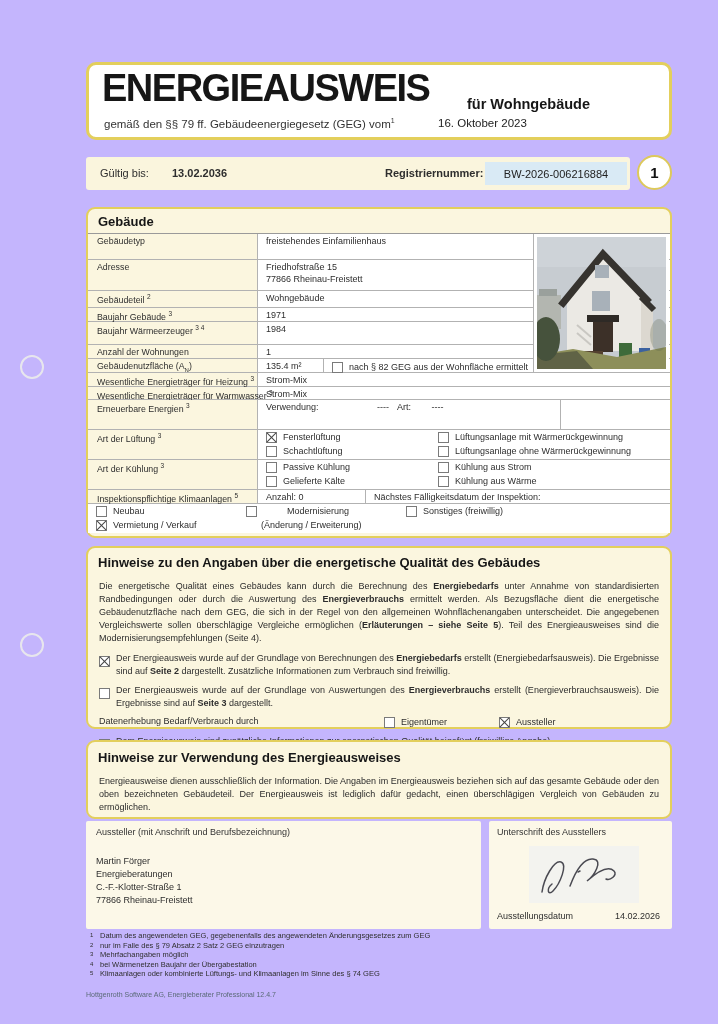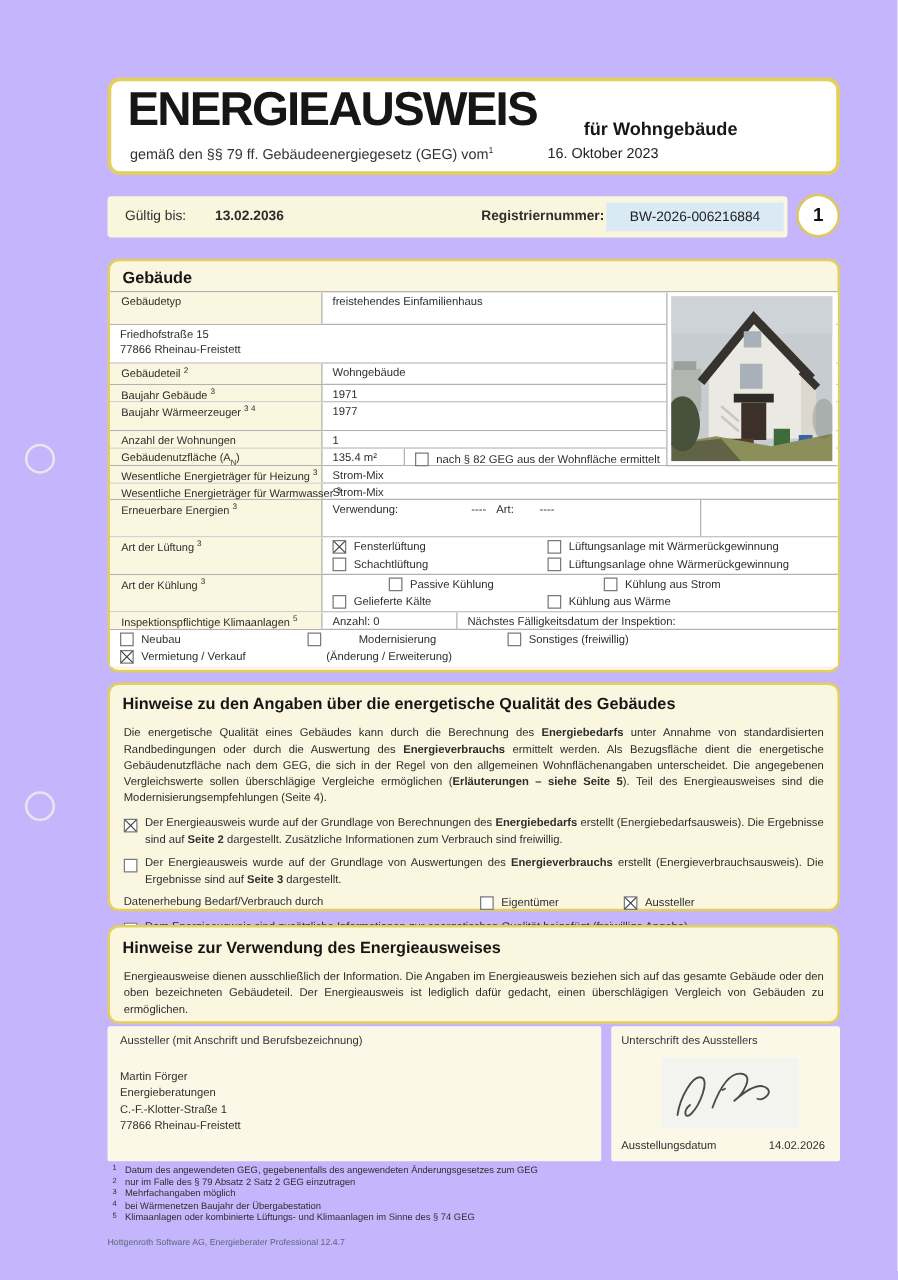--- a/index.html
+++ b/index.html
@@ -121,36 +121,37 @@
           <ellipse cx="9" cy="102" rx="14" ry="22" fill="#46523c"></ellipse>
           <ellipse cx="122" cy="98" rx="9" ry="16" fill="#56604644"></ellipse>
         </svg>
       </div>
 
       <div class="grow" style="height:26px;">
         <div class="glabel">Gebäudetyp</div>
         <div class="gval">freistehendes Einfamilienhaus</div>
       </div>
       <div class="grow" style="height:31px;">
+        <div class="glabel">Adresse</div>
         <div class="gval">
           <div>Friedhofstraße 15</div>
           <div style="margin-top:2px;">77866 Rheinau-Freistett</div>
         </div>
       </div>
       <div class="grow" style="height:17px;">
         <div class="glabel"><span>Gebäudeteil</span> <sup>2</sup></div>
         <div class="gval">Wohngebäude</div>
       </div>
       <div class="grow" style="height:14px;">
         <div class="glabel"><span>Baujahr Gebäude</span> <sup>3</sup></div>
         <div class="gval">1971</div>
       </div>
       <div class="grow" style="height:23px;">
         <div class="glabel"><span>Baujahr Wärmeerzeuger</span> <sup>3 4</sup></div>
-        <div class="gval">1977</div>
+        <div class="gval">1984</div>
       </div>
       <div class="grow" style="height:14px;">
         <div class="glabel">Anzahl der Wohnungen</div>
         <div class="gval">1</div>
       </div>
       <div class="grow" style="height:14px;">
         <div class="glabel"><span>Gebäudenutzfläche (A</span><sub style="font-size:6px;">N</sub><span>)</span></div>
         <div class="gval gsplit">
           <span class="gcell bdr" style="width:66px;flex:0 0 66px;">135.4 m²</span>
           <span class="gcell opt">
@@ -201,21 +202,21 @@
             <span class="opt">
                 <span class="cb"></span>
                 <span>Lüftungsanlage ohne Wärmerückgewinnung</span>
               </span>
           </div>
         </div>
       </div>
       <div class="grow" style="height:30px;">
         <div class="glabel"><span>Art der Kühlung</span> <sup>3</sup></div>
         <div class="gval" style="padding-top:1px;">
-          <div style="display:flex;margin-left:45px;">
+          <div style="display:flex;">
             <span class="opt" style="width:172px;">
                 <span class="cb"></span>
                 <span>Passive Kühlung</span>
               </span>
             <span class="opt">
                 <span class="cb"></span>
                 <span>Kühlung aus Strom</span>
               </span>
           </div>
           <div style="display:flex;margin-top:1px;">

